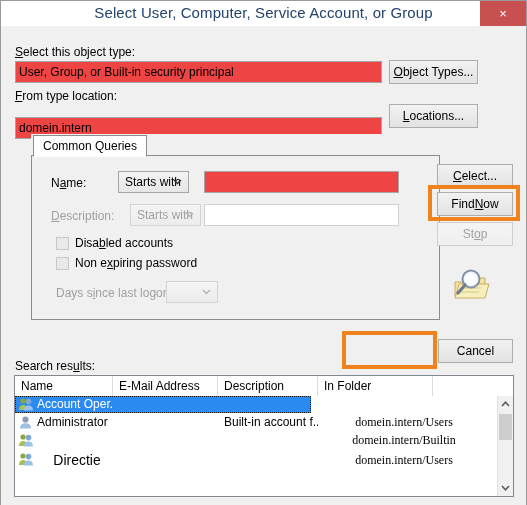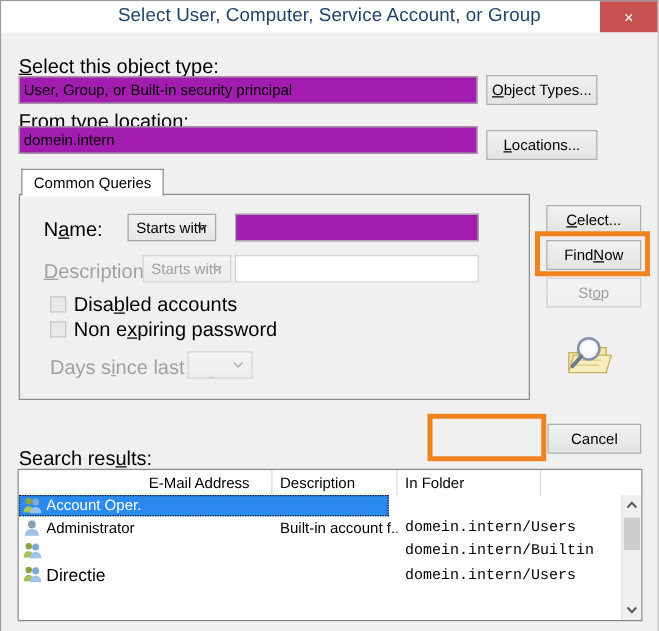--- a/index.html
+++ b/index.html
@@ -52,29 +52,29 @@
   }
   .client {
     position: absolute;
     left: 0; top: 25px;
     right: 0; bottom: 0;
     background: #f0f0f0;
   }
   
   .lbl {
     position: absolute;
-    font-size: 16px;
+    font-size: 12px;
     color: #000000;
     white-space: nowrap;
   }
   .lbl.dis { color: #a0a0a0; }
   .acc { text-decoration: underline; }
   .textbox {
     position: absolute;
-    background: #a21caf;
+    background: #ef4444;
     border: 1px solid #a6a6a6;
     box-sizing: border-box;
     font-size: 12px;
     color: #000;
     padding: 2px 3px;
     line-height: 16px;
     overflow: hidden;
     white-space: nowrap;
   }
   .textbox.dis { border-color: #d2d2d2; background: #ffffff; }
@@ -126,20 +126,21 @@
     box-sizing: border-box;
     border: 1px solid #c8c8c8;
     background: #e9e9e9;
   }
   
   .groupbox {
     position: absolute;
     border: 1px solid #dcdcdc;
     box-sizing: border-box;
     background: #f0f0f0;
+    margin-left: 16px;
   }
   .tabstrip {
     position: absolute;
     left: 0; top: 0; right: 0;
     height: 22px;
     border-bottom: 1px solid #8c8c8c;
     background: #f0f0f0;
     box-sizing: border-box;
   }
   .tab {
@@ -210,21 +211,21 @@
   }
   .cell {
     position: absolute;
     top: 0;
     font-size: 12px;
     color: #000;
     line-height: 17px;
     white-space: nowrap;
     overflow: hidden;
   }
-  .cell.folder { font-family: Liberation Mono, monospace; font-size: 12px; }
+  .cell.folder { font-family: Liberation Serif, serif; font-size: 12px; text-align: center; }
   .cell.big { font-size: 14px; }
   .rowicon { position: absolute; left: 3px; top: 1px; width: 16px; height: 15px; }
   
   .vscroll {
     position: absolute;
     right: 0; top: 20px; bottom: 0;
     width: 16px;
     background: #f0f0f0;
     border-left: 1px solid #e2e2e2;
     box-sizing: border-box;
@@ -268,21 +269,21 @@
     <div class="client">
 
       <div class="lbl" style="left:14px; top:19px;"><span class="acc">S</span><span>elect this object type:</span></div>
       <div class="textbox" style="left:14px; top:35px; width:367px; height:22px;">User, Group, or Built-in security principal</div>
       <div class="btn" style="left:388px; top:34px; width:89px; height:24px;">
           <span class="acc">O</span>
           <span>bject Types...</span>
         </div>
 
       <div class="lbl" style="left:14px; top:63px;"><span class="acc">F</span><span>rom type location:</span></div>
-      <div class="textbox" style="left:14px; top:75px; width:367px; height:22px;">domein.intern</div>
+      <div class="textbox" style="left:14px; top:91px; width:367px; height:22px;">domein.intern</div>
       <div class="btn" style="left:388px; top:78px; width:89px; height:24px;">
           <span class="acc">L</span>
           <span>ocations...</span>
         </div>
 
       <div class="groupbox" style="left:14px; top:108px; width:409px; height:186px; border:none; background:transparent;">
         <div class="tabstrip"></div>
         <div class="tab">Common Queries</div>
         <div class="tabpanel">
 
@@ -353,20 +354,21 @@
           <line x1="14" y1="19" x2="7" y2="27" stroke="#6d7a8c" stroke-width="3.2" stroke-linecap="round"></line>
         </svg>
       </div>
 
       <div class="btn" style="left:437px; top:313px; width:75px; height:24px;">Cancel</div>
 
       <div class="lbl" style="left:14px; top:333px;"><span>Search res</span><span class="acc">u</span><span>lts:</span></div>
 
       <div class="listview" style="left:13px; top:349px; width:500px; height:122px;">
         <div class="lv-header">
+          <div class="lv-col" style="left:0; width:98px;">Name</div>
           <div class="lv-col" style="left:203px; width:100px;">Description</div>
           <div class="lv-col" style="left:98px; width:105px;">E-Mail Address</div>
           <div class="lv-col" style="left:303px; width:115px;">In Folder</div>
           <div class="lv-col" style="left:418px; width:66px; border-right:none;"></div>
         </div>
 
         <div class="lv-body">
 
           <div class="lv-row sel" style="top:0px; right:186px;"></div>
           <div class="lv-row" style="top:0px;">
@@ -413,21 +415,21 @@
 
           <div class="lv-row" style="top:54px; height:20px;">
             <span class="rowicon" style="top:2px;">
               <svg width="16" height="15" viewBox="0 0 16 15">
                 <circle cx="5" cy="4" r="2.6" fill="#8aa63f"></circle>
                   <path d="M1 13 C1 9 3 8 5 8 C7 8 9 9 9 13 Z" fill="#a7c257"></path>
                 <circle cx="10.5" cy="4.6" r="2.8" fill="#7fa8d6"></circle>
                   <path d="M6 13.5 C6 9.5 8.3 8.5 10.5 8.5 C12.7 8.5 15 9.5 15 13.5 Z" fill="#9cc2e8"></path>
               </svg>
             </span>
-            <span class="cell big" style="left:22px; width:80px; line-height:20px;">Directie</span>
+            <span class="cell big" style="left:22px; width:80px; line-height:20px;text-align:center;">Directie</span>
             <span class="cell" style="left:104px; width:99px; line-height:20px;"></span>
             <span class="cell" style="left:209px; width:94px; line-height:20px;"></span>
             <span class="cell folder" style="left:309px; width:160px; line-height:20px;">domein.intern/Users</span>
           </div>
         </div>
 
         <div class="vscroll">
           <div class="vs-arrow up">
             <svg width="9" height="6" viewBox="0 0 9 6">
                 <path d="M1 5 L4.5 1.2 L8 5" fill="none" stroke="#5a5a5a" stroke-width="1.6"></path>

